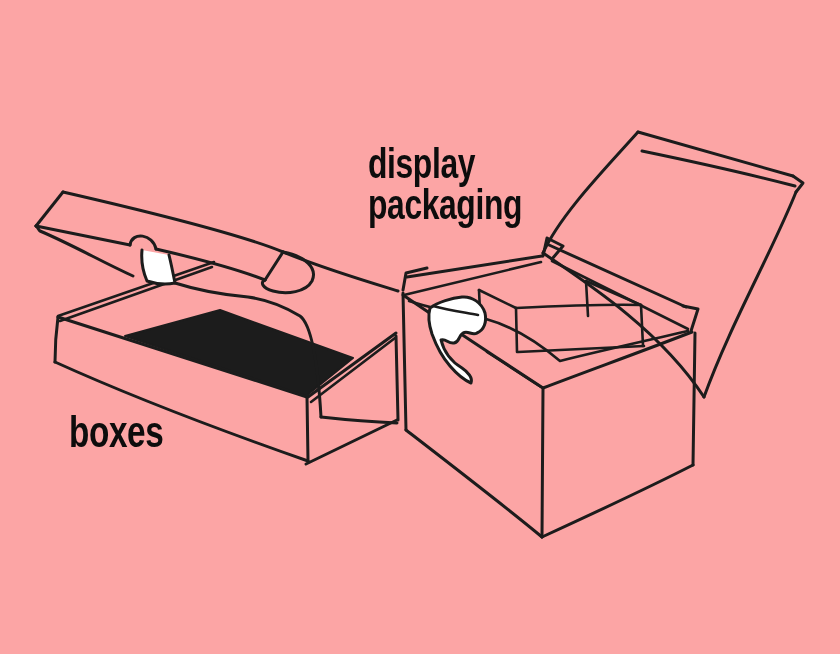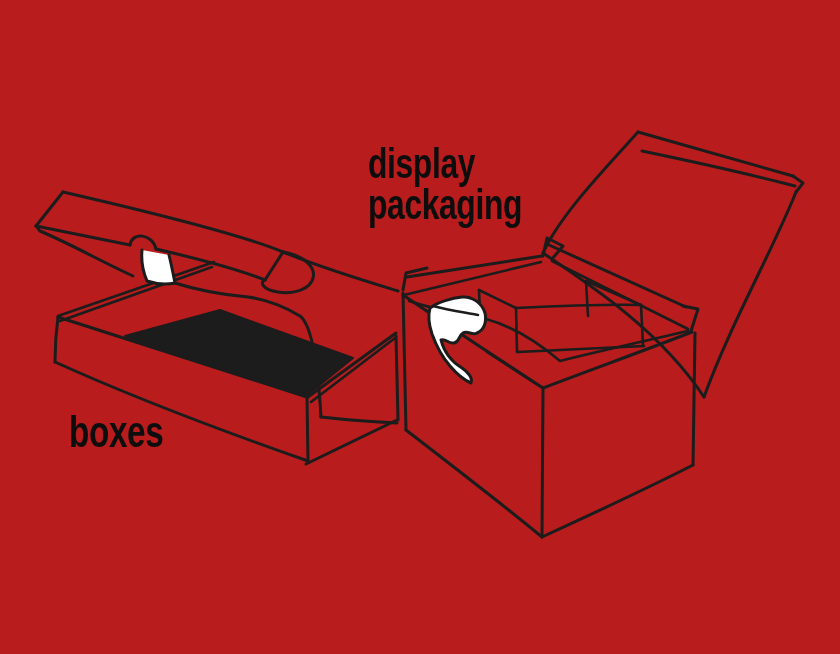--- a/index.html
+++ b/index.html
@@ -4,21 +4,21 @@
 <style>
   html, body {
     margin: 0;
     padding: 0;
     background: #ffffff;
   }
   #stage {
     position: relative;
     width: 840px;
     height: 654px;
-    background: #b91c1c;
+    background: #fca5a5;
     overflow: hidden;
     font-family: "Liberation Sans", sans-serif;
   }
   #drawing {
     position: absolute;
     left: 0;
     top: 0;
   }
   .ink-line {
     fill: none;

